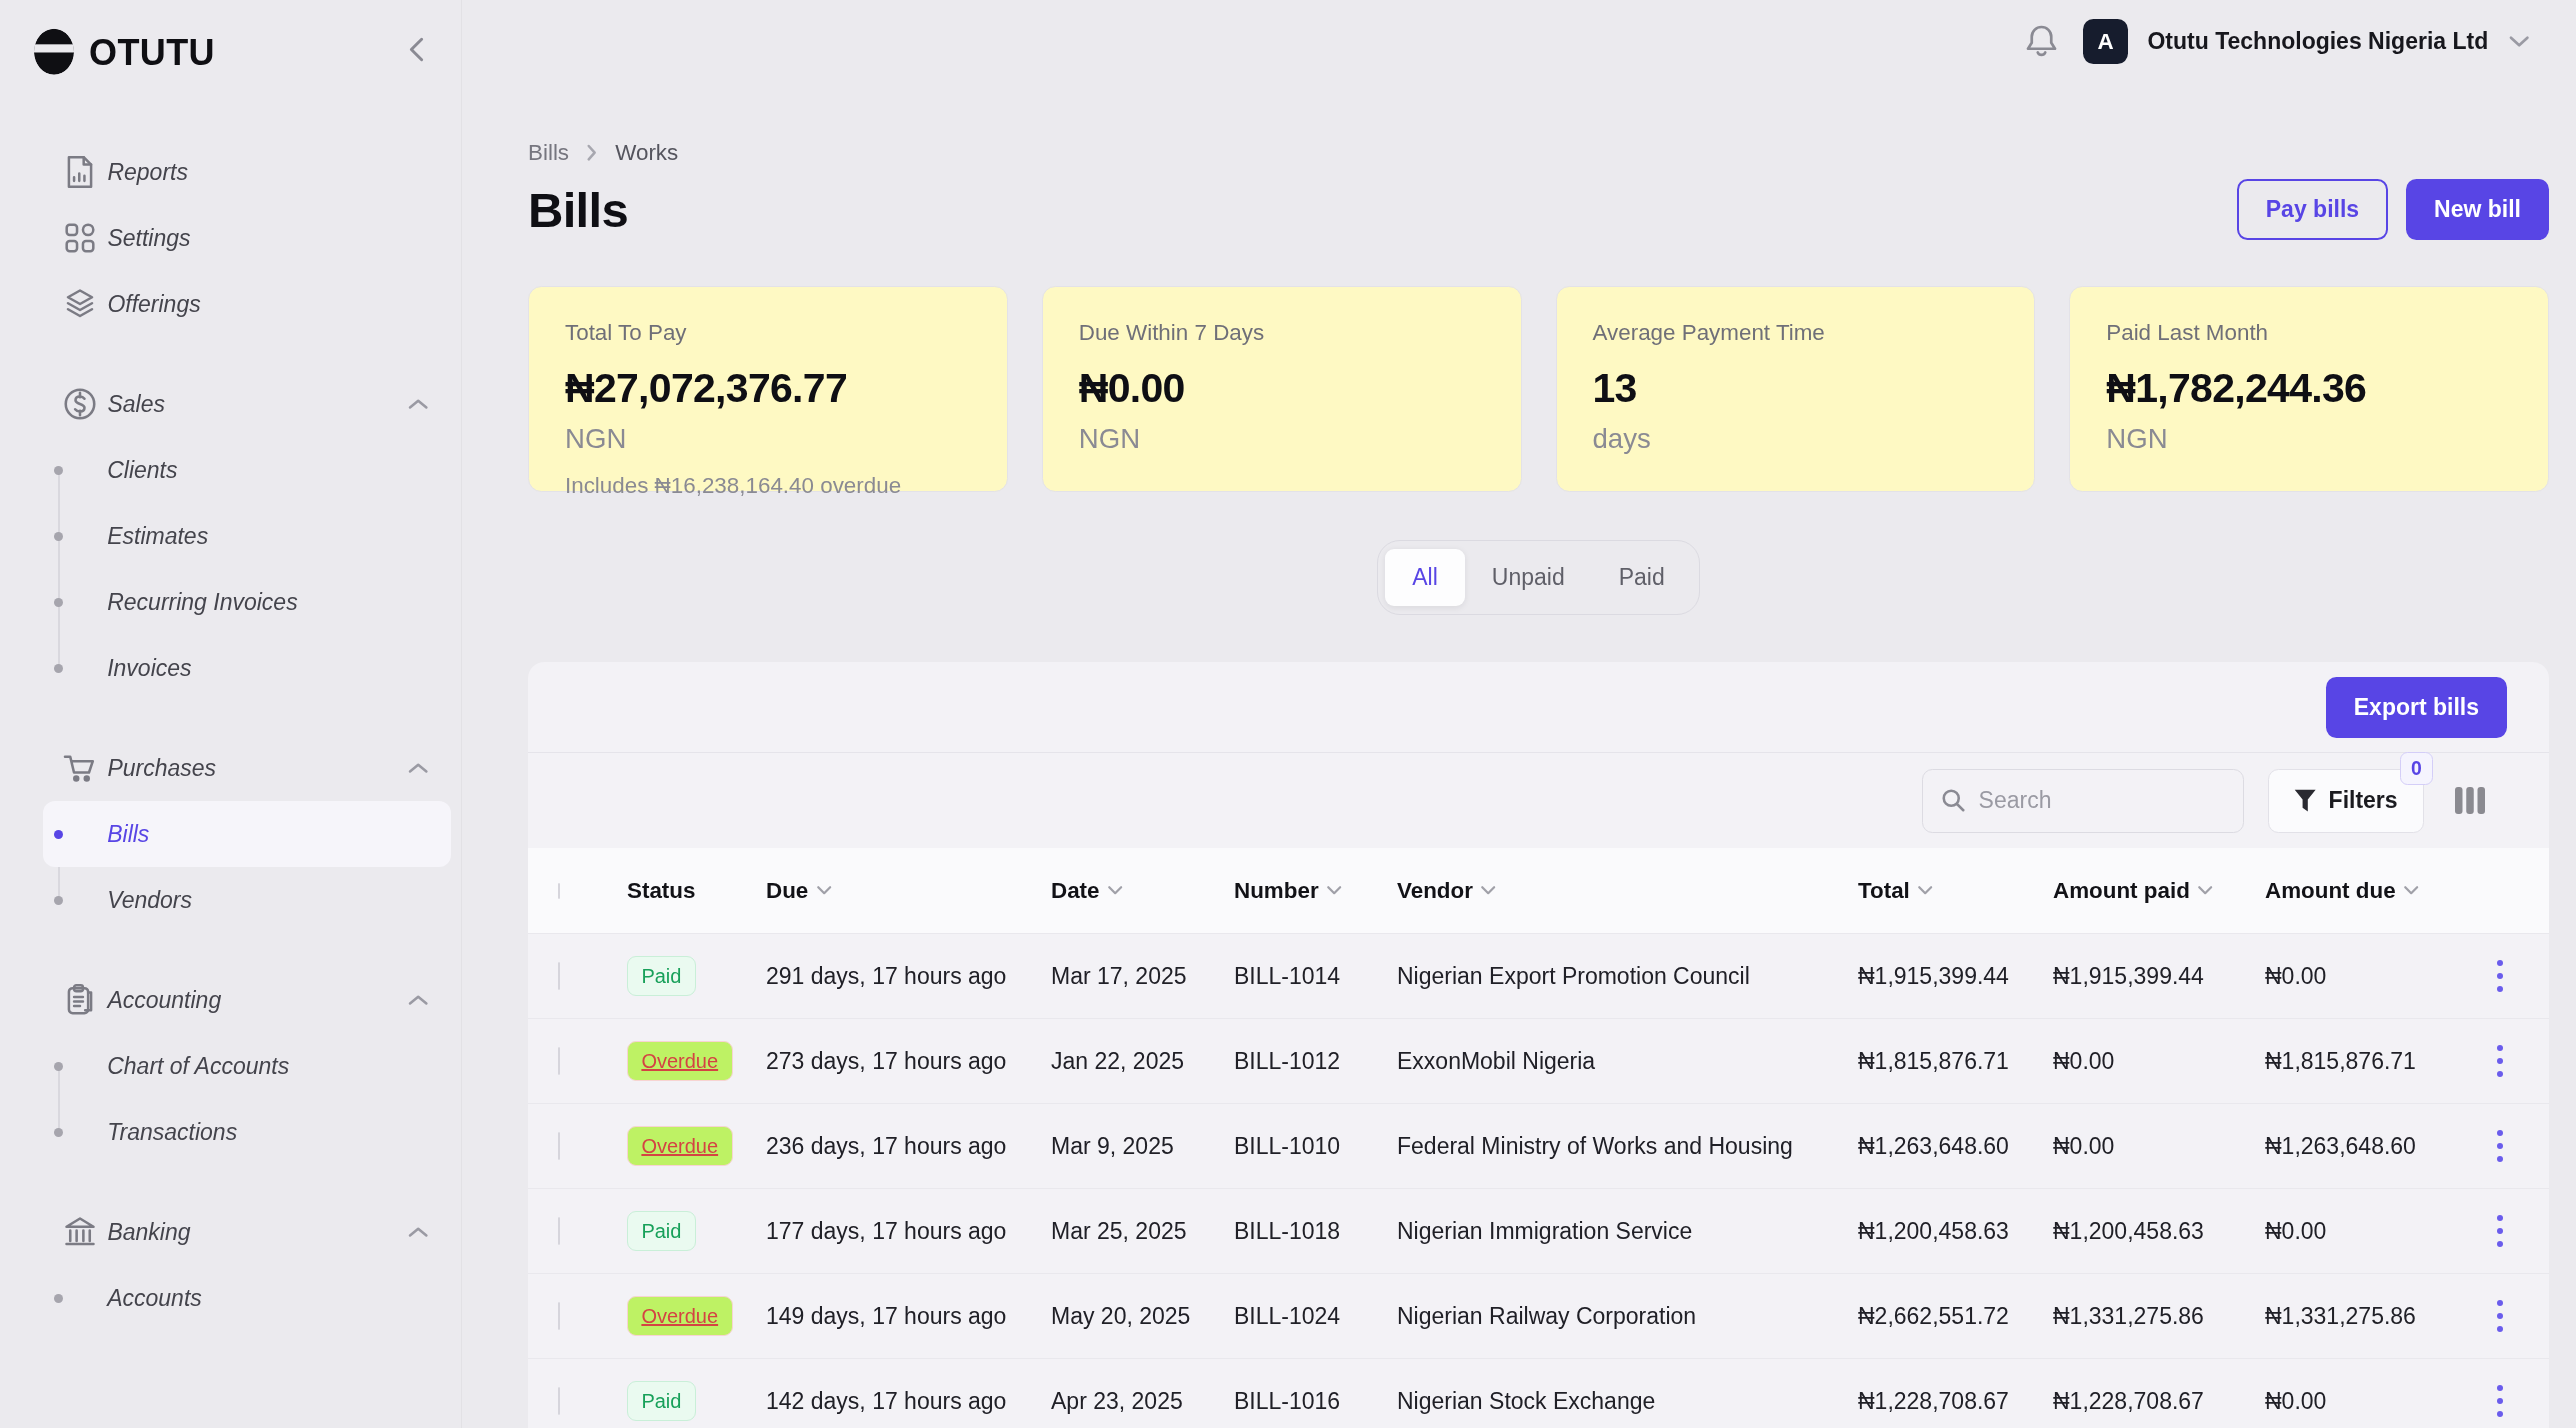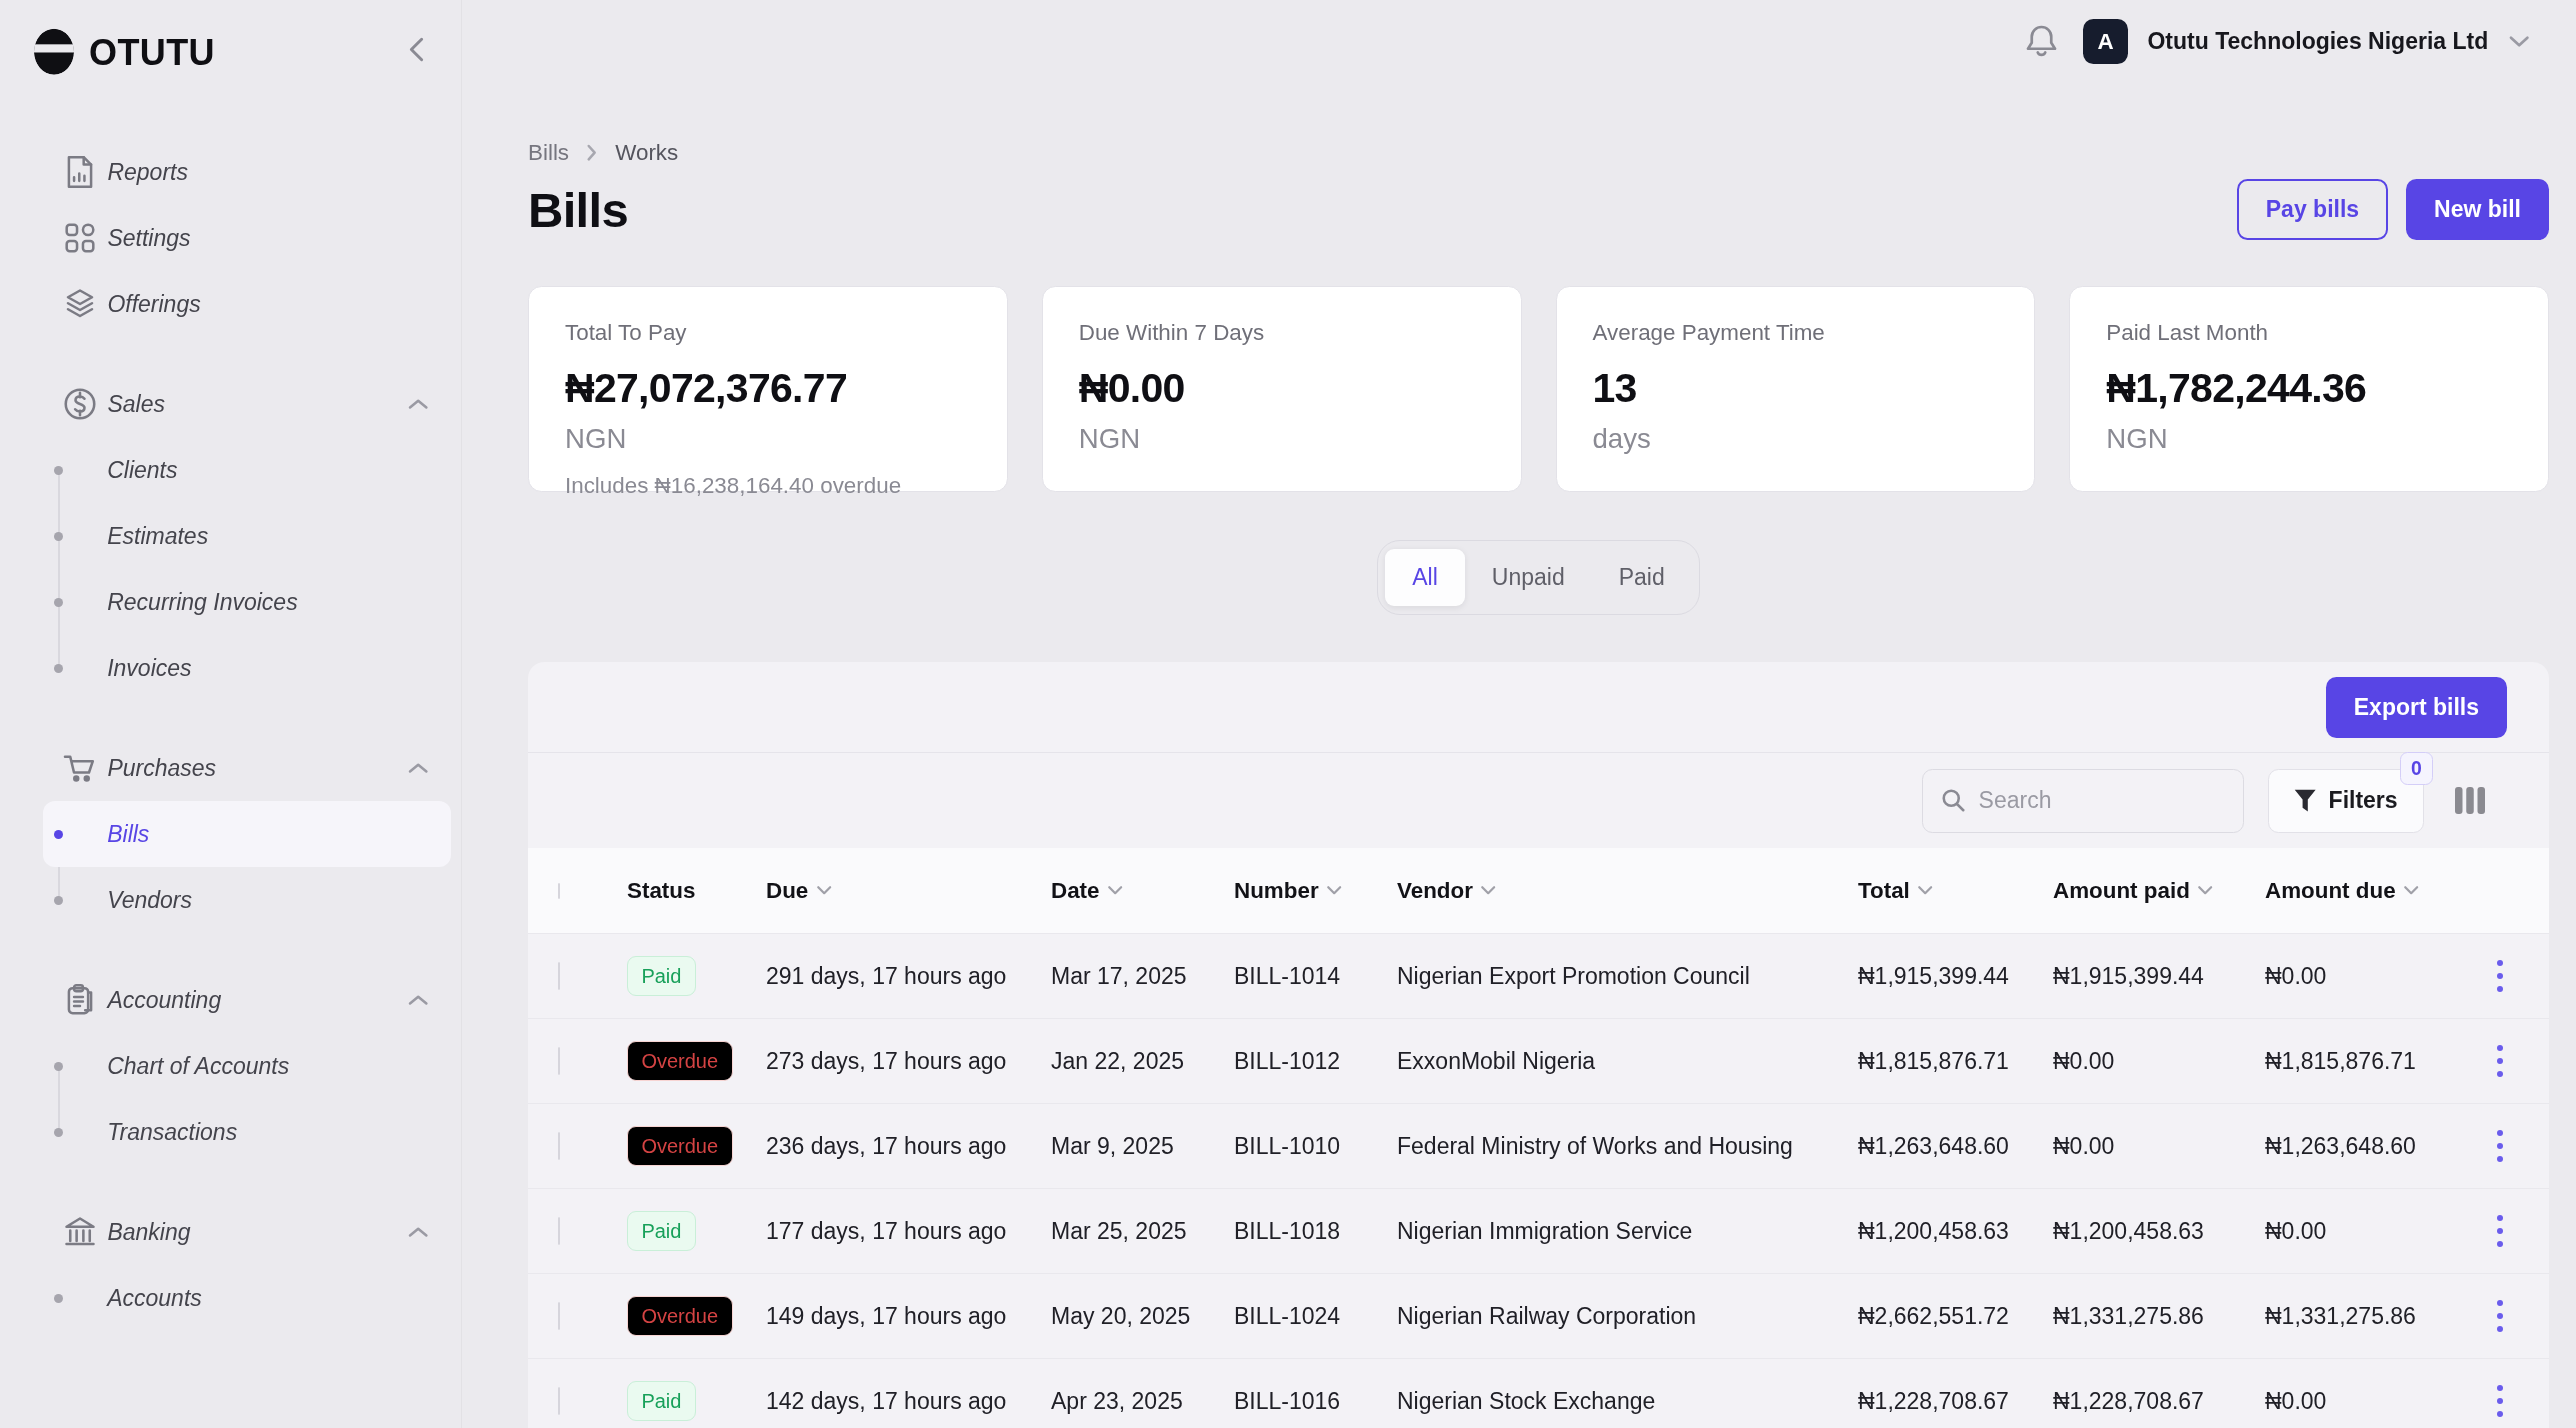--- a/index.html
+++ b/index.html
@@ -40,21 +40,21 @@
   .breadcrumb .cur { color:#55555e; }
   .title-row { position:absolute; top:179px; left:0; right:0; display:flex; align-items:center; }
   .page-title { font-size:49px; font-weight:800; letter-spacing:-0.7px; color:#0f0f14; }
   .title-actions { margin-left:auto; display:flex; gap:18px; }
   .btn { border:none; border-radius:10.4px; font-family:inherit; font-size:23px; font-weight:600; cursor:pointer; height:61px; display:flex; align-items:center; }
   .btn-outline { background:transparent; border:2.2px solid var(--accent,#5845E5); color:var(--accent,#5845E5); padding:0 27px; }
   .btn-solid { background:var(--accent,#5845E5); color:#fff; padding:0 28px; }
 
   
   .cards { position:absolute; top:286px; left:0; right:0; display:flex; gap:34px; }
-  .card { flex:1; height:206px; background:#ffffff; border:1.5px solid #E3E2E8; border-radius:13.4px; padding:33px 36px; }
+  .card { flex:1; height:206px; background:#fef9c3; border:1.5px solid #E3E2E8; border-radius:13.4px; padding:33px 36px; }
   .card .c-label { font-size:22.4px; color:#6f6f78; }
   .card .c-value-row { margin-top:19.4px; display:flex; align-items:baseline; gap:10.4px;flex-direction:column; }
   .card .c-value { font-size:41px; font-weight:700; letter-spacing:-0.7px; color:#0f0f14; }
   .card .c-cur { font-size:27.6px; font-weight:500; color:#8a8a93; }
   .card .c-sub { margin-top:18px; font-size:22.4px; color:#8a8a93; }
 
   
   .tabs-row { position:absolute; top:540px; left:0; right:0; display:flex; justify-content:center; }
   .tabs { display:flex; align-items:center; background:transparent; border:1.5px solid #DBDAE1; border-radius:23px; padding:7.5px; height:75px; }
   .tab { padding:0 27px; height:57px; display:flex; align-items:center; font-size:23px; color:#5f5f68; border-radius:9px; cursor:pointer; }
@@ -73,21 +73,21 @@
 
   
   .tgrid { display:grid; grid-template-columns:69px 139px 285px 183px 163px 461px 195px 212px 1fr 60px; align-items:center; padding:0 27px 0 30px; }
   .thead { height:85px; background:#FAFAFC; }
   .th { display:flex; align-items:center; gap:7.5px; font-size:22.4px; font-weight:700; color:#121217; cursor:pointer; }
   .trow { height:85px; border-top:1.5px solid #E9E8ED; font-size:23px; color:#202027; }
   .cell { white-space:nowrap; }
   .checkbox { width:28px; height:28px; border:1.5px solid #D6D5DC; border-radius:7.5px; background:#F1F0F4; cursor:pointer; }
   .badge { display:inline-flex; align-items:center; height:40px; padding:0 13.4px; border-radius:9px; font-size:20px; }
   .badge.paid { color:#18A05A; background:#EAFAF0; border:1.5px solid #C9EFD8; }
-  .badge.overdue { color:#D44343; background:#000000; border:1.5px solid #F7D4D2; }
+  .badge.overdue { color:#D44343; background:#bef264; border:1.5px solid #F7D4D2;text-decoration:underline; }
   .kebab { justify-self:end; width:45px; height:52px; display:flex; flex-direction:column; align-items:center; justify-content:center; gap:6.7px; cursor:pointer; }
   .kebab i { width:6px; height:6px; border-radius:50%; background:#6A5CEC; }
 </style>
 </head>
 <body>
 
 <div id="app">
 
   <aside class="sidebar">
     <div class="logo">

